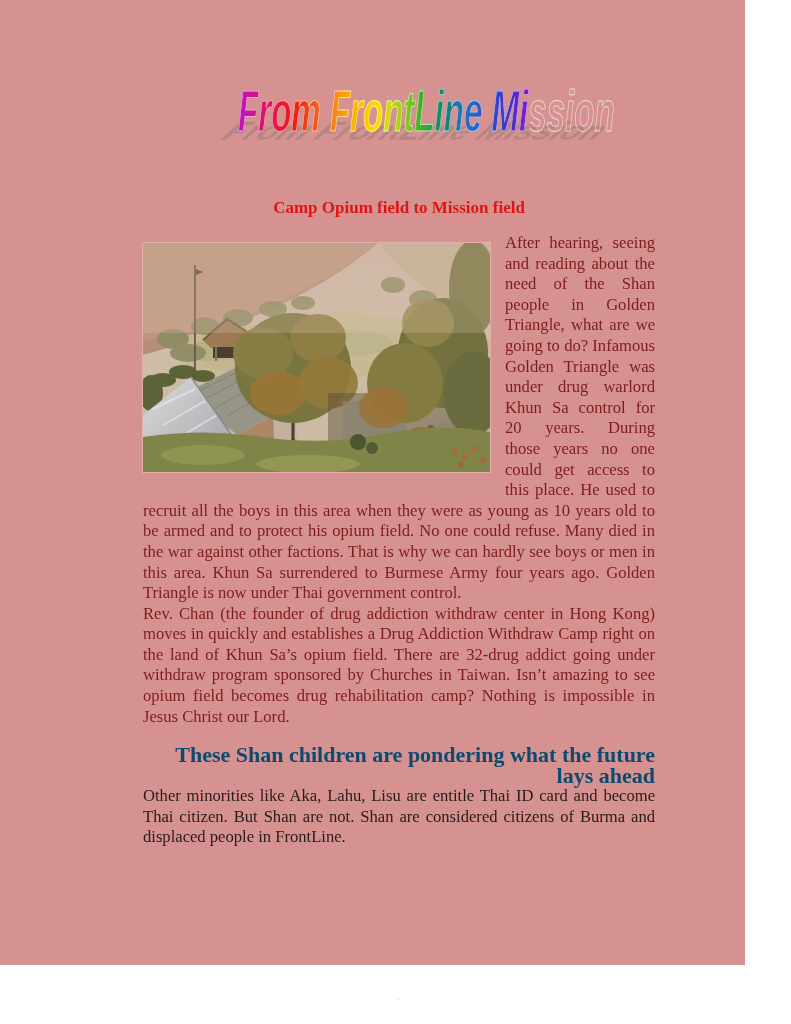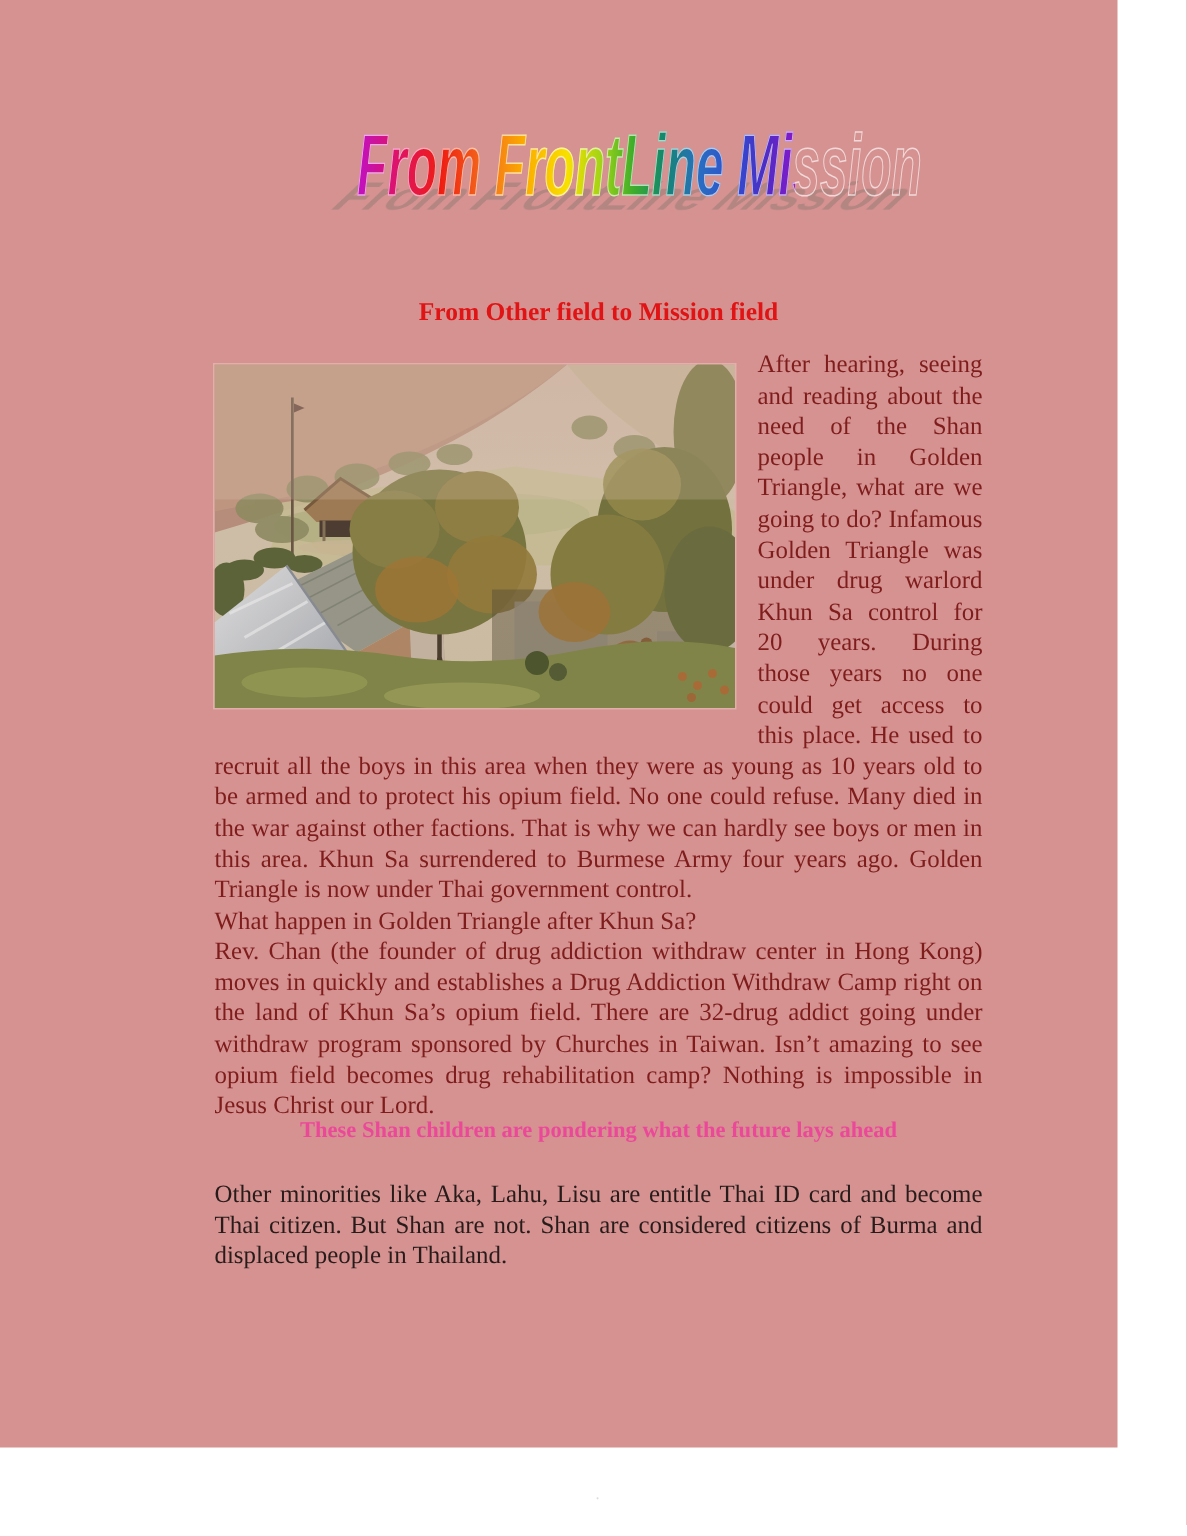--- a/index.html
+++ b/index.html
@@ -42,41 +42,41 @@
     font-size:16.6px; line-height:20.6px; color:#7f1d1d; text-align:justify;
   }
   .article p { margin:0; }
   .photo-float {
     float:left; width:347px; height:229px; margin:10px 15px 16px 0;
     outline:1px solid rgba(236,199,193,0.55);
   }
   .photo-float svg { display:block; width:347px; height:229px; }
   .caption {
     position:absolute; left:143px; top:744px; width:512px;
-    text-align:center; font-weight:bold; font-size:15px; line-height:21px; color:#ec4899;
+    text-align:right; font-weight:bold; font-size:22px; line-height:21px; color:#0c4a6e;
   }
   .closing {
     position:absolute; left:143px; top:786px; width:512px;
     font-size:16.6px; line-height:20.6px; color:#281c1a; text-align:justify;
   }
   .footer-mark {
     position:absolute; left:397px; top:990px; font-size:11px; color:#dcdcdc;
   }
 </style>
 </head>
 <body style="background: rgb(255, 255, 255);">
 
 <div class="sheet" style="background: rgb(213, 146, 145);"></div>
 
 <div class="title-wrap">
   <div class="title-line shadow" style="color: rgba(128, 115, 108, 0.5);">From FrontLine Mission</div>
   <div class="title-line main" style="background-image: linear-gradient(90deg, rgb(192, 17, 196) 0%, rgb(224, 20, 96) 10%, rgb(238, 29, 18) 19%, rgb(244, 115, 28) 30%, rgb(251, 171, 0) 38%, rgb(248, 224, 0) 48%, rgb(158, 211, 23) 56%, rgb(63, 174, 42) 63%, rgb(19, 135, 109) 70%, rgb(42, 110, 192) 78%, rgb(47, 78, 207) 86%, rgb(76, 46, 196) 93%, rgb(134, 24, 201) 100%);">From FrontLine Mission</div>
 </div>
 
-<div class="subtitle" style="color: rgb(224, 20, 20);">From Other field to Mission field</div>
+<div class="subtitle" style="color: rgb(224, 20, 20);">Camp Opium field to Mission field</div>
 
 <div class="article">
   <div class="photo-float">
     <svg viewBox="0 0 347 229" xmlns="http://www.w3.org/2000/svg">
       <defs>
         <linearGradient id="skyg" x1="0" y1="0" x2="0" y2="1">
           <stop offset="0" stop-color="#cab4a5"></stop>
             <stop offset="0.45" stop-color="#ccc0a8"></stop>
             <stop offset="1" stop-color="#c8bda2"></stop>
         </linearGradient>
@@ -185,21 +185,20 @@
           <circle cx="322" cy="214" r="3" fill="#a2652c"></circle>
         <circle cx="332" cy="206" r="3" fill="#a2652c"></circle>
           <circle cx="340" cy="217" r="3" fill="#a2652c"></circle>
         <circle cx="318" cy="222" r="3" fill="#96602c"></circle>
       </g>
       <rect width="347" height="90" fill="#dcc9b4" opacity="0.25"></rect>
       <rect width="347" height="229" fill="#e5a79b" opacity="0.10"></rect>
     </svg>
   </div>
   <p>After hearing, seeing and reading about the need of the Shan people in Golden Triangle, what are we going to do? Infamous Golden Triangle was under drug warlord Khun Sa control for 20 years. During those years no one could get access to this place. He used to recruit all the boys in this area when they were as young as 10 years old to be armed and to protect his opium field. No one could refuse. Many died in the war against other factions. That is why we can hardly see boys or men in this area. Khun Sa surrendered to Burmese Army four years ago. Golden Triangle is now under Thai government control.</p>
-  <p>What happen in Golden Triangle after Khun Sa?</p>
   <p>Rev. Chan (the founder of drug addiction withdraw center in Hong Kong) moves in quickly and establishes a Drug Addiction Withdraw Camp right on the land of Khun Sa’s opium field. There are 32-drug addict going under withdraw program sponsored by Churches in Taiwan. Isn’t amazing to see opium field becomes drug rehabilitation camp? Nothing is impossible in Jesus Christ our Lord.</p>
 </div>
 
 <div class="caption">These Shan children are pondering what the future lays ahead</div>
 
-<div class="closing">Other minorities like Aka, Lahu, Lisu are entitle Thai ID card and become Thai citizen. But Shan are not. Shan are considered citizens of Burma and displaced people in Thailand.</div>
+<div class="closing">Other minorities like Aka, Lahu, Lisu are entitle Thai ID card and become Thai citizen. But Shan are not. Shan are considered citizens of Burma and displaced people in FrontLine.</div>
 
 <div class="footer-mark">.</div>
 
 </body></html>

